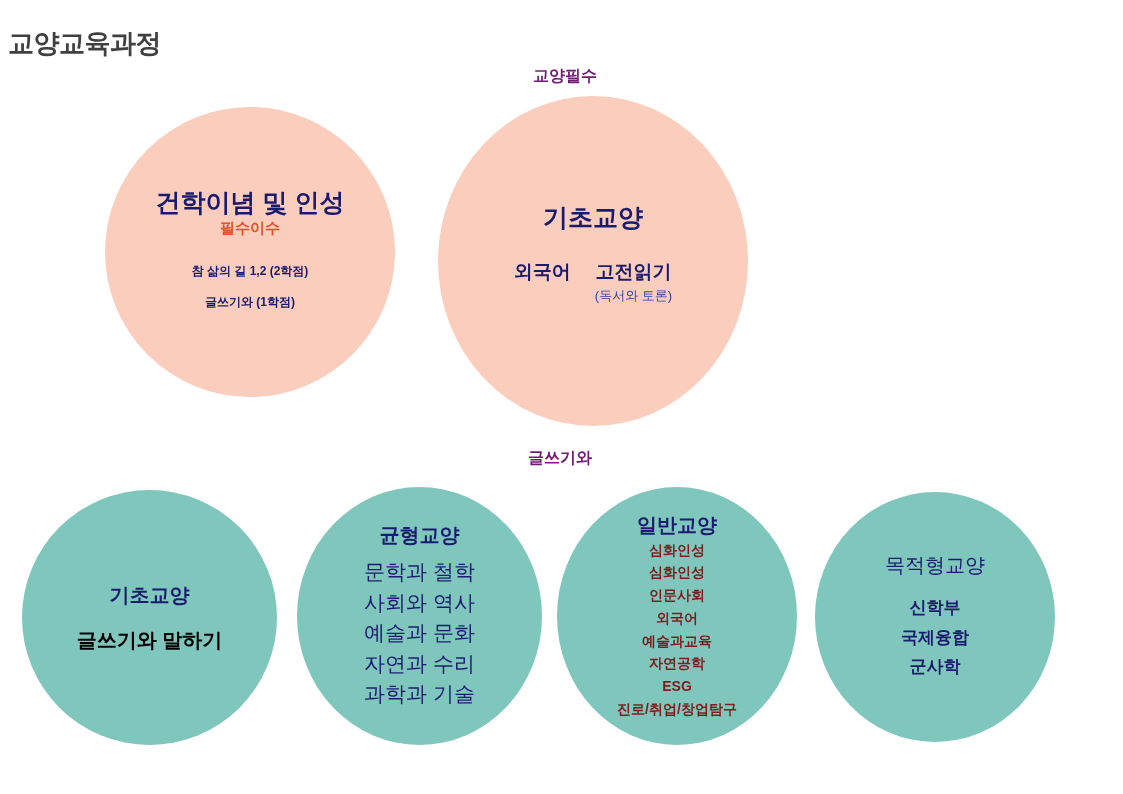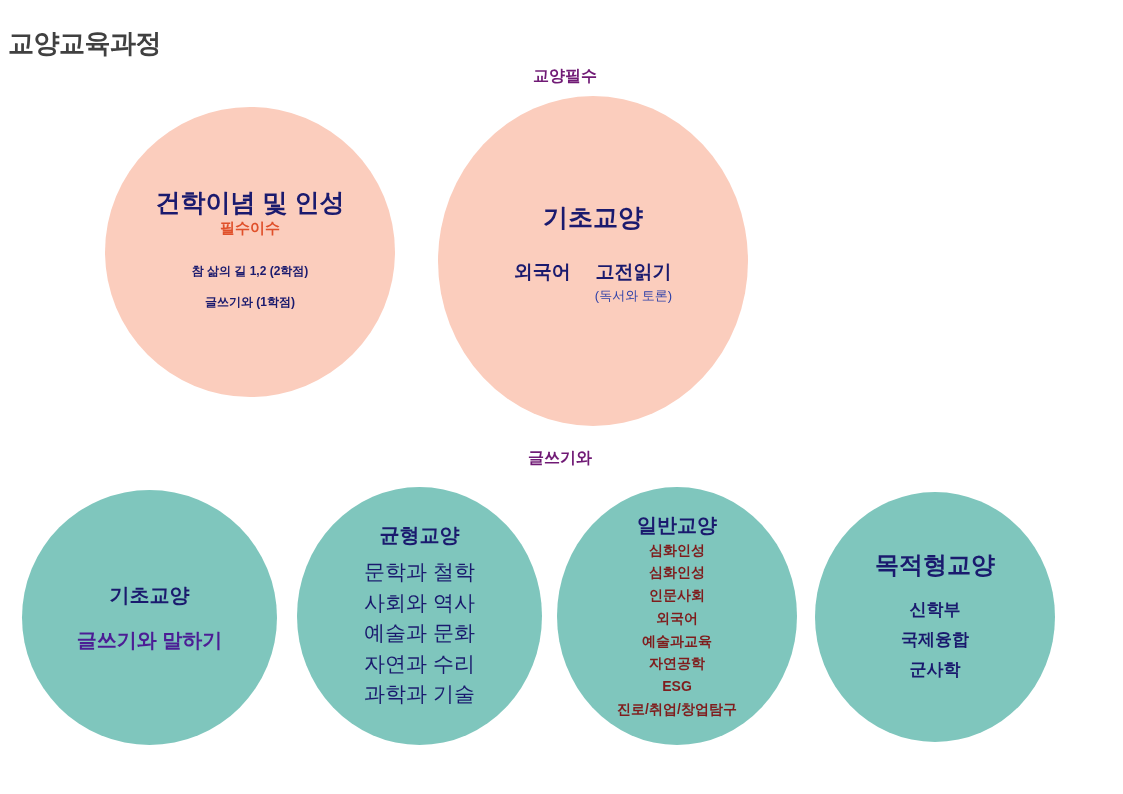--- a/index.html
+++ b/index.html
@@ -129,21 +129,21 @@
   }
   #circle-writing .c-title {
     font-size: 20px;
     font-weight: bold;
     color: #1a1a6e;
     margin-bottom: 18px;
   }
   #circle-writing .c-item {
     font-size: 20px;
     font-weight: bold;
-    color: #4c1d95;
+    color: #000000;
   }
 
   #circle-balanced {
     left: 297px;
     top: 487px;
     width: 245px;
     height: 258px;
     align-items: center;
   }
   #circle-balanced .c-title {
@@ -177,22 +177,22 @@
     line-height: 1.62;
   }
 
   #circle-purpose {
     left: 815px;
     top: 492px;
     width: 240px;
     height: 250px;
   }
   #circle-purpose .c-title {
-    font-size: 24px;
-    font-weight: bold;
+    font-size: 20px;
+    font-weight: normal;
     color: #1a1a6e;
     margin-bottom: 14px;
   }
   #circle-purpose .c-item {
     font-size: 17px;
     font-weight: bold;
     color: #1a1a6e;
     line-height: 1.75;
   }
 </style>

